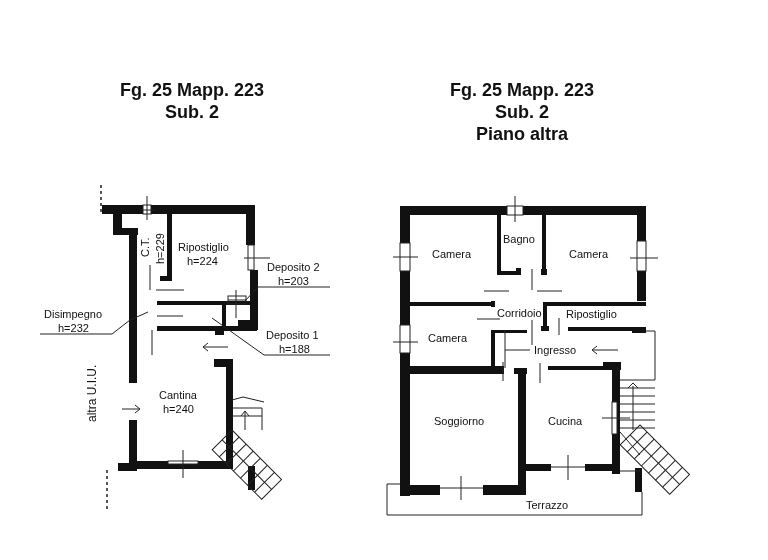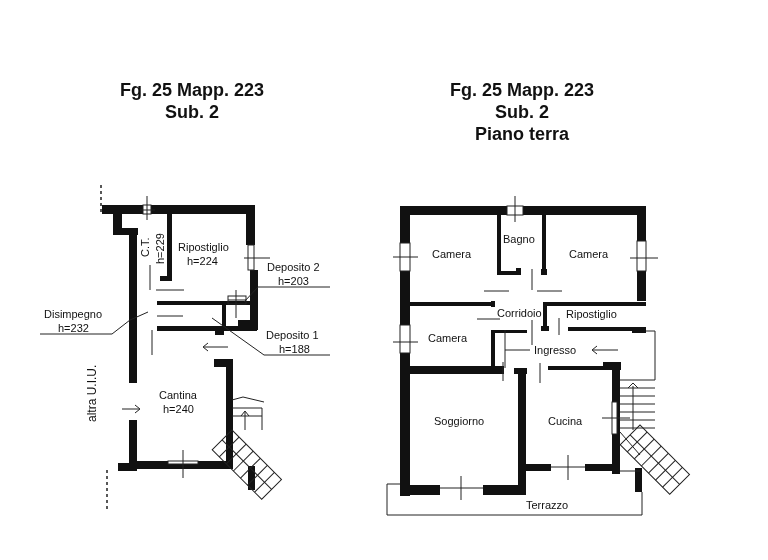--- a/index.html
+++ b/index.html
@@ -15,21 +15,21 @@
 <body>
 
 <div class="title" style="left:92px; top:79px; width:200px;">
   <div>Fg. 25 Mapp. 223</div>
   <div>Sub. 2</div>
 </div>
 
 <div class="title" style="left:422px; top:79px; width:200px;">
   <div>Fg. 25 Mapp. 223</div>
   <div>Sub. 2</div>
-  <div>Piano terra</div>
+  <div>Piano altra</div>
 </div>
 
 <svg width="768" height="560" viewBox="0 0 768 560">
 
   <g fill="#111" stroke="none">
 
     <line x1="101" y1="185" x2="101" y2="215" stroke="#222" stroke-width="1.5" stroke-dasharray="3,3"></line>
     <line x1="107" y1="470" x2="107" y2="510" stroke="#222" stroke-width="1.5" stroke-dasharray="3,3"></line>
 
     <rect x="102" y="205" width="153" height="9"></rect>

